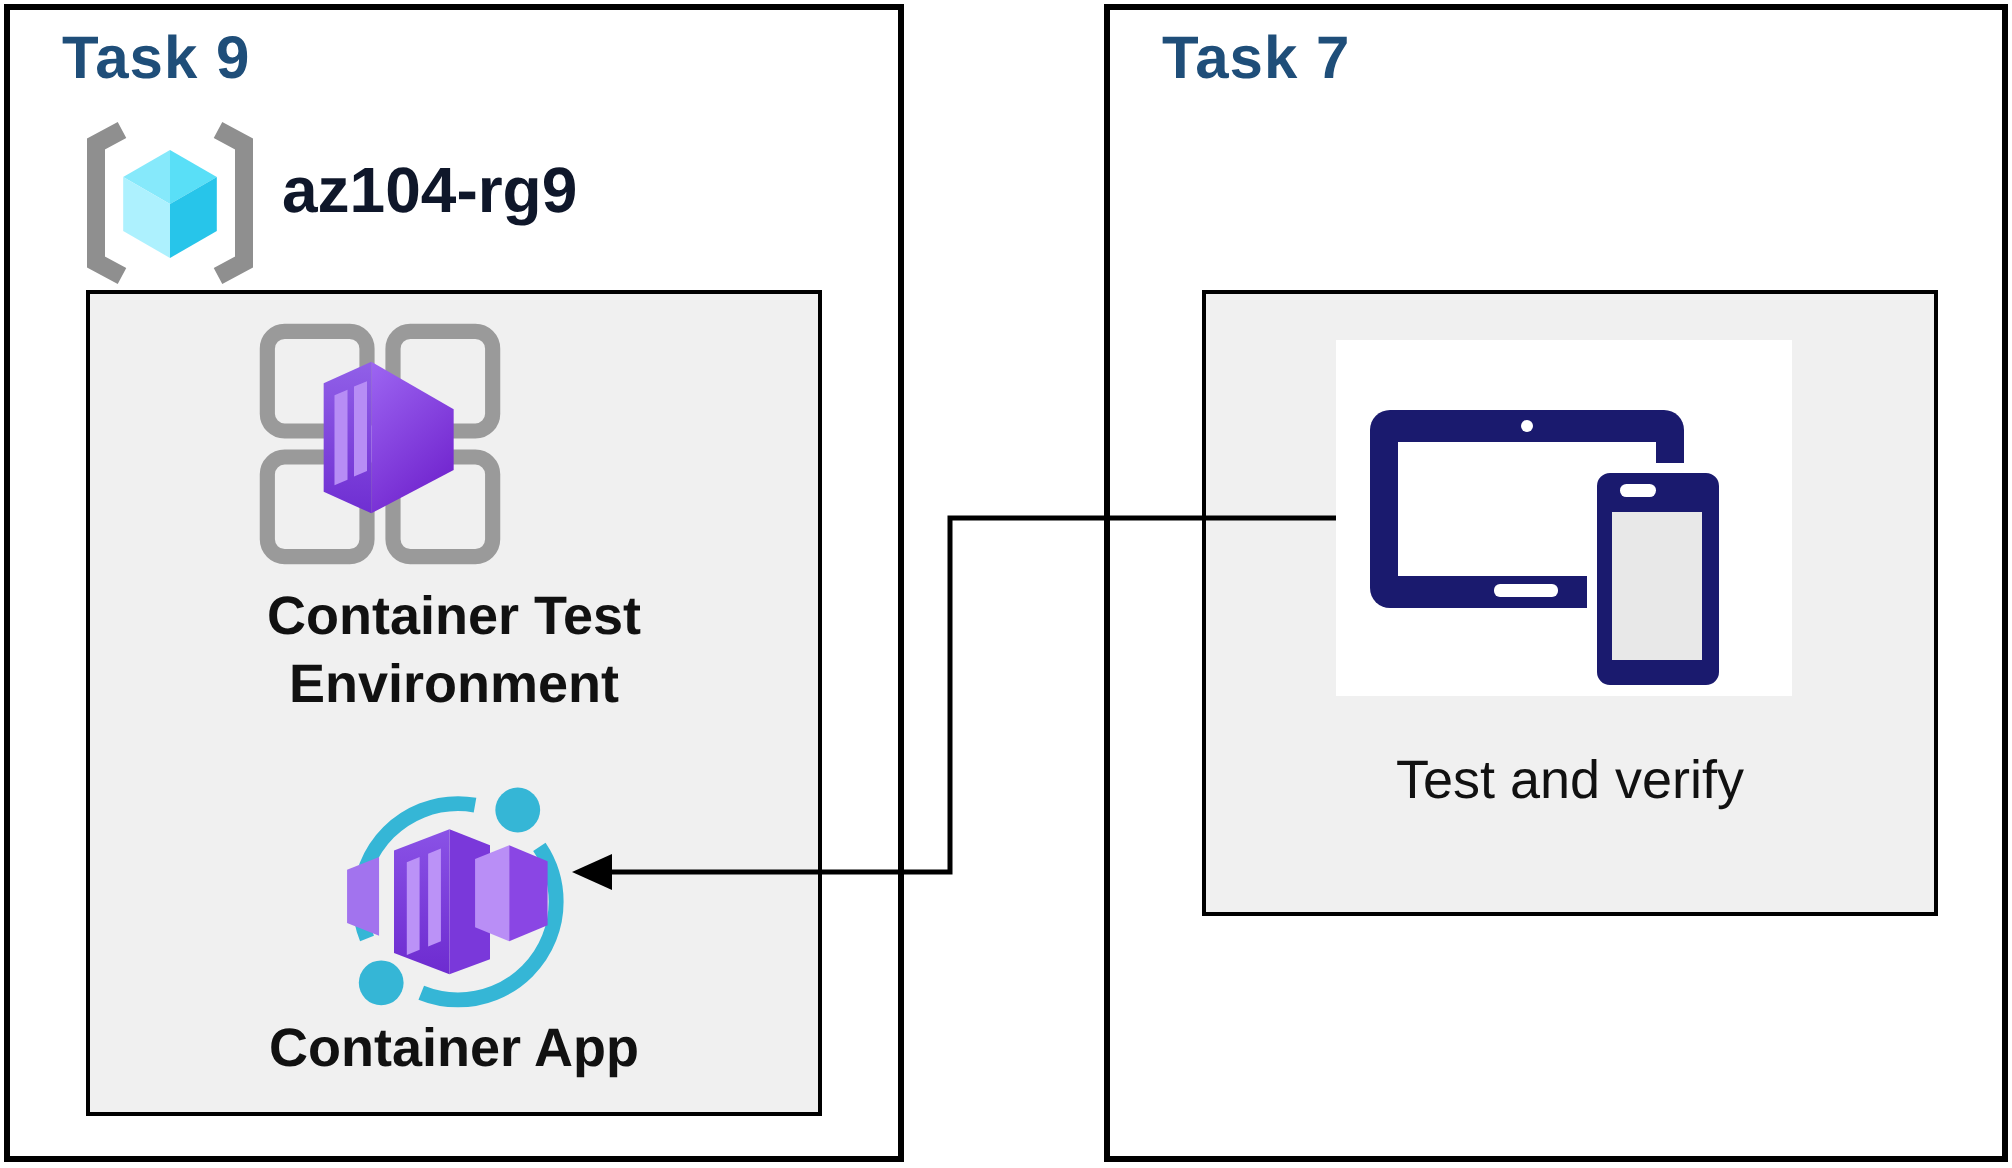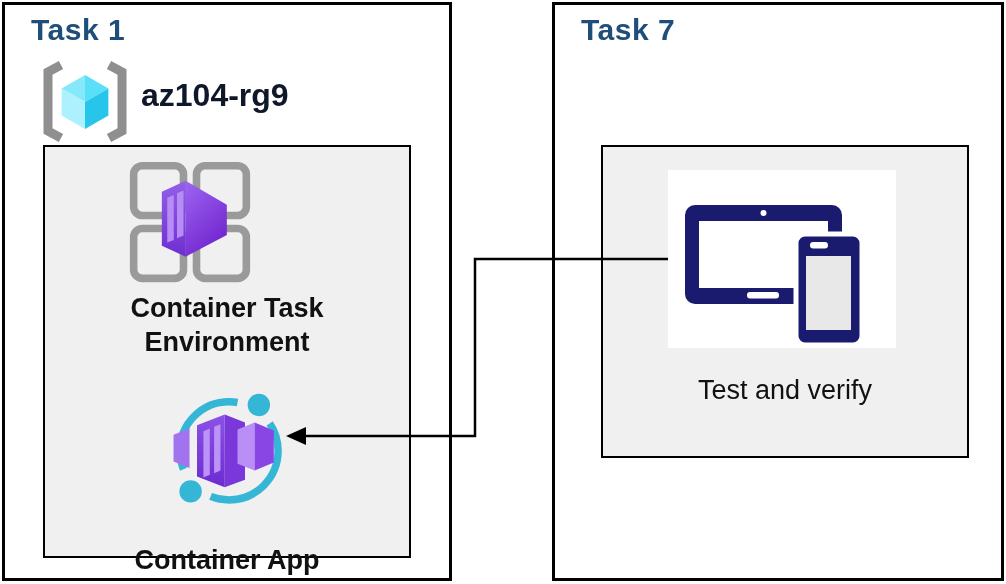--- a/index.html
+++ b/index.html
@@ -28,21 +28,21 @@
     font-size:32px; font-weight:700; color:#0f172a;
   }
   .env-icon { position:absolute; left:80px; top:10px; width:130px; height:130px; }
   .env-label {
     position:absolute; left:32px; top:145px; width:300px; text-align:center;
     font-size:27px; font-weight:700; color:#111; line-height:1.25;
   }
   .app-icon { position:absolute; left:120px; top:242px; width:128px; height:128px; }
   .app-label {
     position:absolute; left:32px; top:362px; width:300px; text-align:center;
-    font-size:27px; font-weight:700; color:#111;margin-top:36px;
+    font-size:27px; font-weight:700; color:#111;
   }
   .test-label {
     position:absolute; left:0; top:228px; width:100%; text-align:center;
     font-size:27px; font-weight:400; color:#111;
   }
   .arrow-layer {
     position:absolute; left:0; top:0; width:1006px; height:584px;
     pointer-events:none; z-index:3;
   }
   .icon-plate {
@@ -50,21 +50,21 @@
     background:#fff; z-index:4;
   }
   .icon-plate svg { display:block; width:228px; height:178px; }
 </style>
 </head>
 <body>
 
 <div class="canvas">
 
   <div class="task-box task1-box">
-    <div class="task-title">Task 1</div>
+    <div class="task-title">Task 9</div>
 
     <svg class="rg-icon" viewBox="0 0 100 88">
       <path d="M26,7 L13,14 L13,73 L26,80" fill="none" stroke="#8F8F8F" stroke-width="9"></path>
       <path d="M74,7 L87,14 L87,73 L74,80" fill="none" stroke="#8F8F8F" stroke-width="9"></path>
       <polygon points="50,17 26.6,30.5 50,44" fill="#86E9FB"></polygon>
       <polygon points="50,17 73.4,30.5 50,44" fill="#59DFF7"></polygon>
       <polygon points="26.6,30.5 50,44 50,71 26.6,57.5" fill="#ADF1FE"></polygon>
       <polygon points="73.4,30.5 50,44 50,71 73.4,57.5" fill="#27C5EA"></polygon>
     </svg>
     <div class="rg-name">az104-rg9</div>
@@ -84,21 +84,21 @@
         </defs>
         <rect x="8" y="8" width="46" height="46" rx="8" fill="none" stroke="#9A9A9A" stroke-width="7"></rect>
         <rect x="66" y="8" width="46" height="46" rx="8" fill="none" stroke="#9A9A9A" stroke-width="7"></rect>
         <rect x="8" y="66" width="46" height="46" rx="8" fill="none" stroke="#9A9A9A" stroke-width="7"></rect>
         <rect x="66" y="66" width="46" height="46" rx="8" fill="none" stroke="#9A9A9A" stroke-width="7"></rect>
         <polygon points="56,22 94,44 94,72 56,92" fill="url(#egR)"></polygon>
         <polygon points="34,32 56,22 56,92 34,82" fill="url(#egL)"></polygon>
         <polygon points="39,37.5 45,35 45,76.5 39,79" fill="#B78DF5"></polygon>
         <polygon points="48,33.5 54,31 54,72.5 48,75" fill="#B78DF5"></polygon>
       </svg>
-      <div class="env-label">Container Task Environment</div>
+      <div class="env-label">Container Test Environment</div>
 
       <svg class="app-icon" viewBox="0 0 120 120">
         <defs>
           <linearGradient id="agL" x1="0" y1="0" x2="0" y2="1">
             <stop offset="0" stop-color="#8A52E6"></stop>
               <stop offset="1" stop-color="#6D2BD0"></stop>
           </linearGradient>
         </defs>
         <circle cx="60" cy="58" r="46" fill="none" stroke="#35B6D6" stroke-width="7" pathLength="360" stroke-dasharray="112 46 122 46 34"></circle>
         <circle cx="88" cy="15" r="10.5" fill="#35B6D6"></circle>

